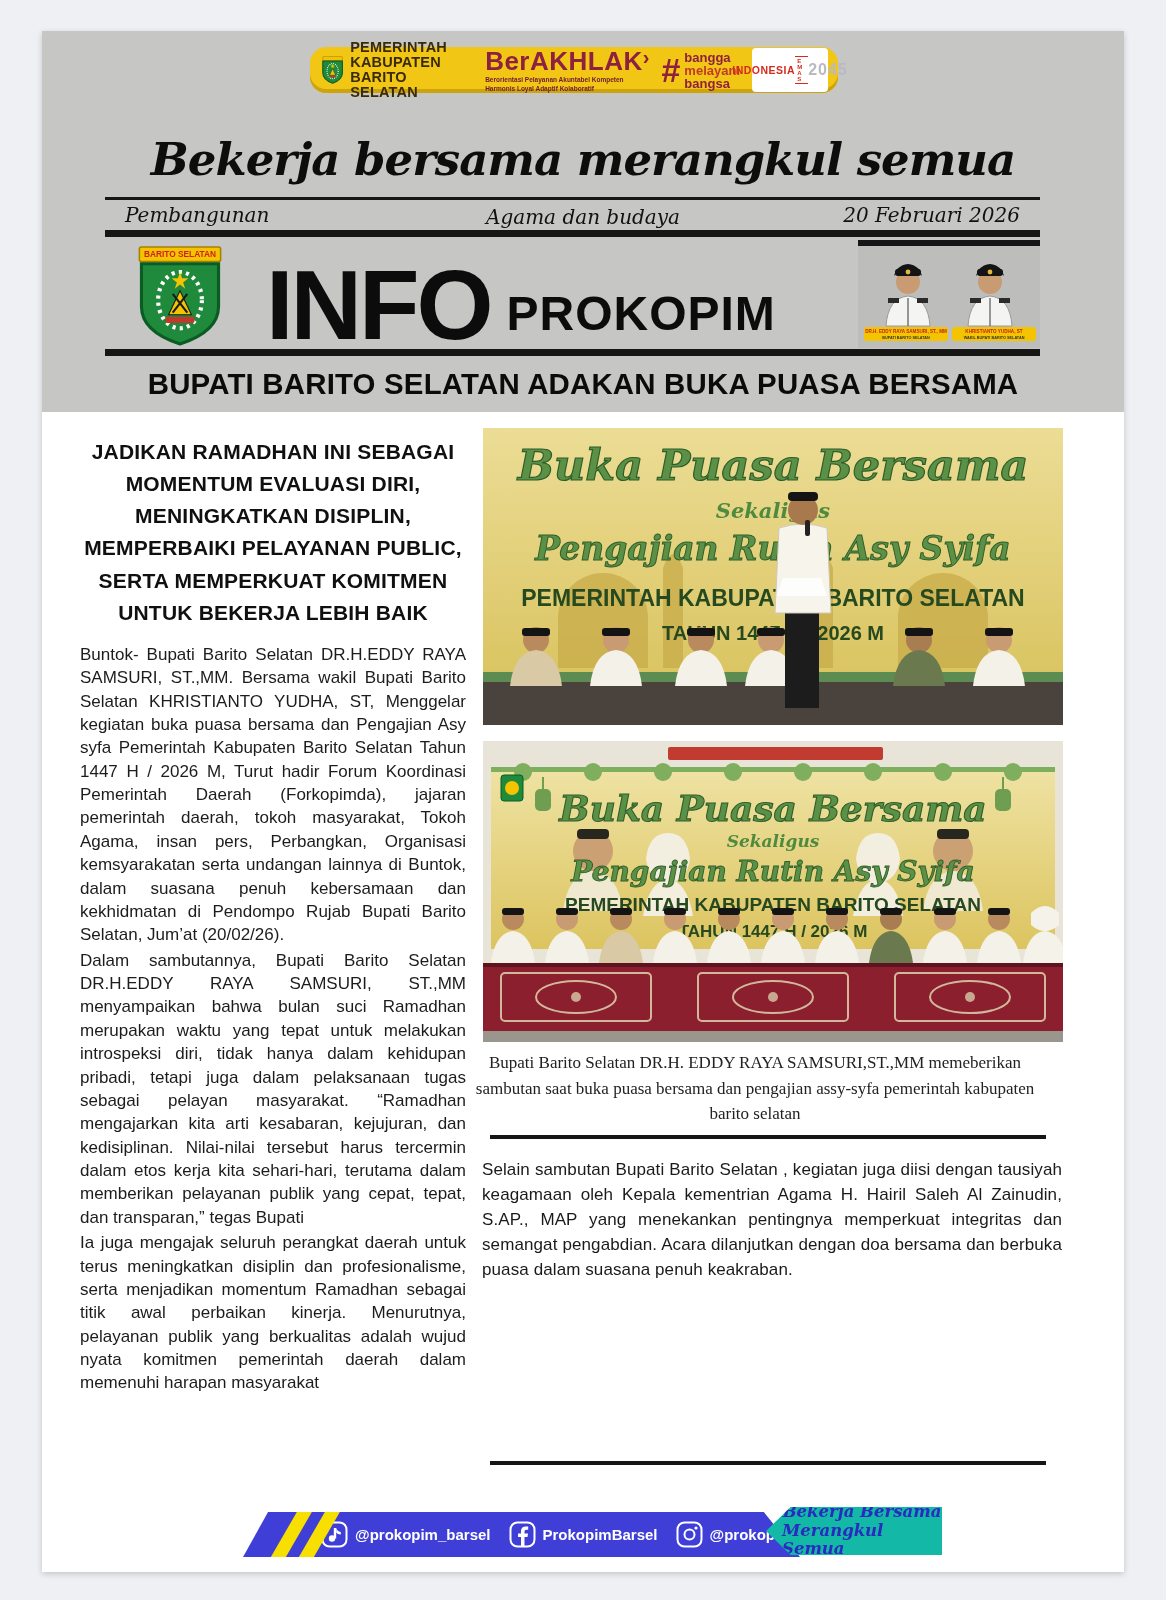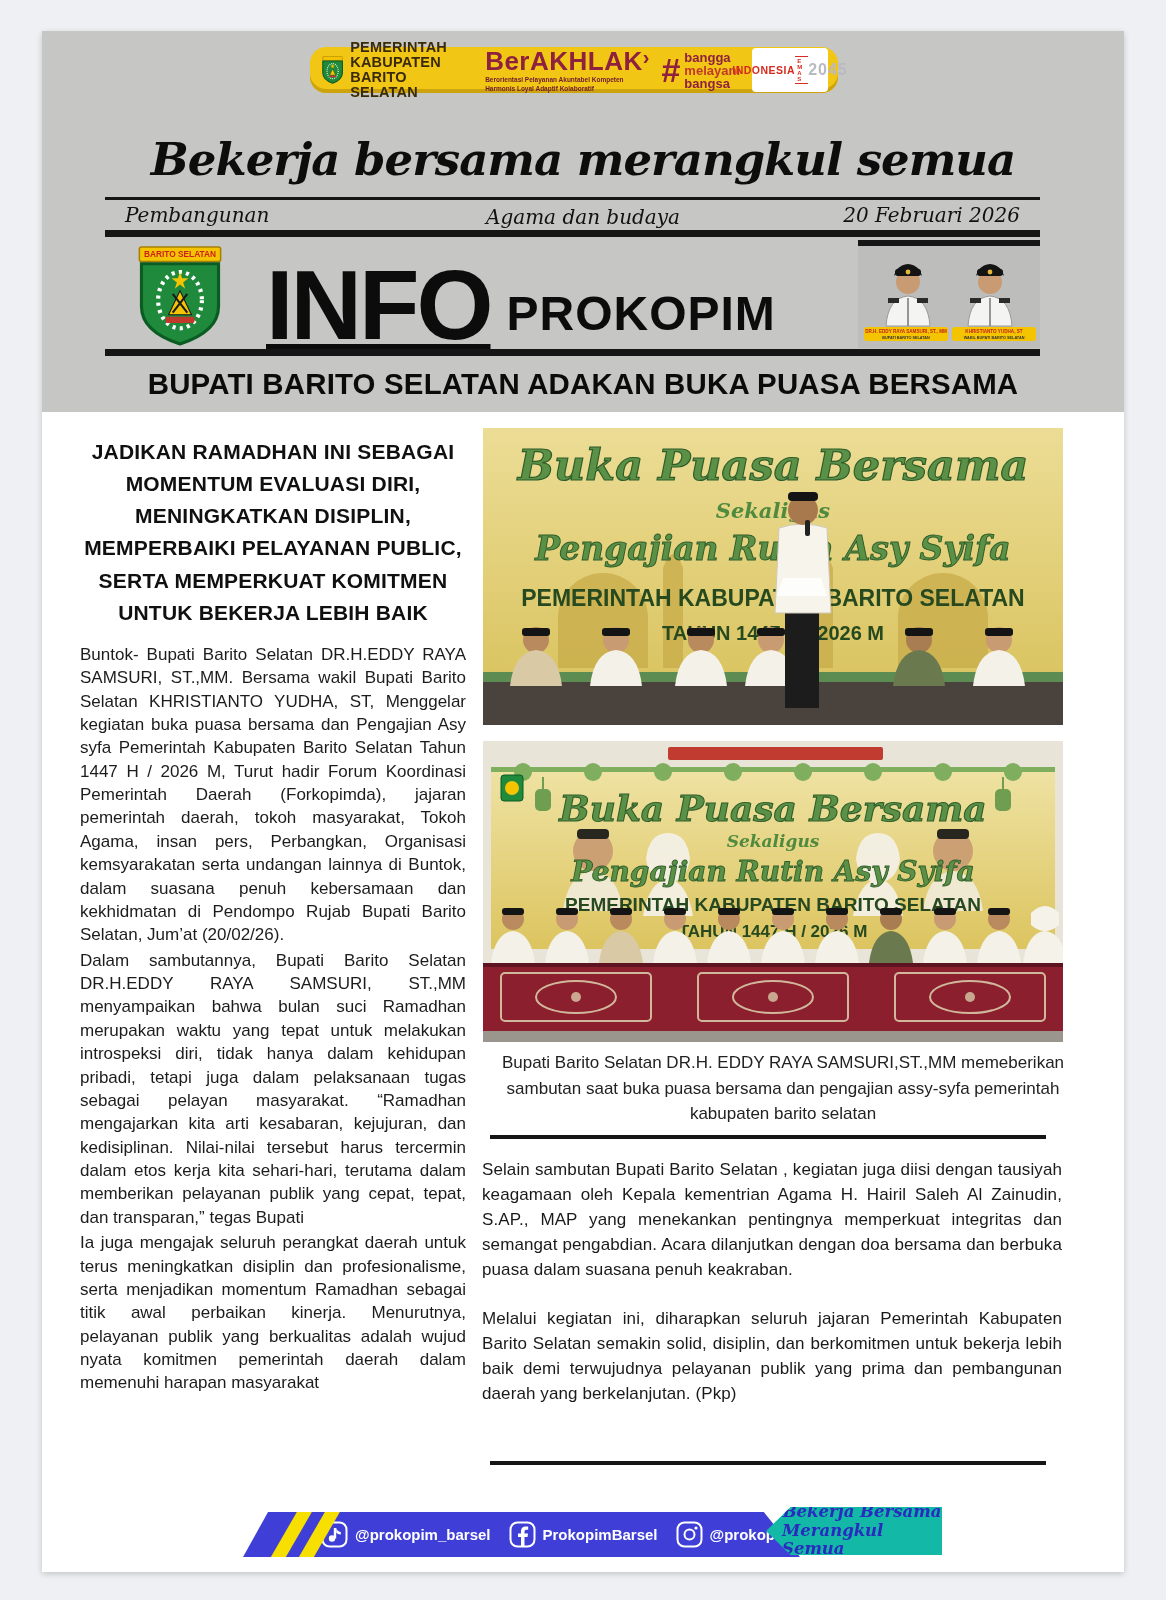--- a/index.html
+++ b/index.html
@@ -30,35 +30,35 @@
 
   
   .slogan{left:42px;top:133px;width:1082px;text-align:center;
           font-family:"DejaVu Serif","Liberation Serif",serif;font-style:italic;font-weight:700;
           font-size:45px;color:#0d0d0d;letter-spacing:-1px;}
   .rule{background:#161616;}
   .kicker{font-family:"DejaVu Serif","Liberation Serif",serif;font-style:italic;font-size:20px;color:#111;}
 
   
   .info-wrap{left:266px;top:243px;height:102px;display:flex;align-items:flex-end;}
-  .info-big{font-size:99px;font-weight:900;letter-spacing:-3px;line-height:.82;color:#0c0c0c;text-decoration:underline;}
+  .info-big{font-size:99px;font-weight:900;letter-spacing:-3px;line-height:.82;color:#0c0c0c;}
   .info-small{font-size:48px;font-weight:900;letter-spacing:1px;color:#0c0c0c;margin-left:16px;margin-bottom:4px;}
 
   
   .headline{left:42px;top:367px;width:1082px;text-align:center;font-weight:800;font-size:30px;
             letter-spacing:.2px;color:#0b0b0b;transform:scaleX(.98);}
 
   
   .leftcol{left:80px;top:436px;width:386px;}
   .lead-head{text-align:center;font-weight:800;font-size:21px;line-height:1.53;letter-spacing:.2px;color:#101010;margin:0 0 14px 0;}
   .body-p{font-size:17px;line-height:1.375;text-align:justify;margin:0;color:#1c1c1c;}
   .body-p + .body-p{margin-top:2px;}
   .rightcol-text{left:482px;top:1158px;width:580px;}
   .right-p{font-size:17px;line-height:1.47;text-align:justify;color:#1a1a1a;margin:0 0 24px 0;letter-spacing:.1px;}
-  .caption{left:493px;top:1050px;width:580px;text-align:center;font-size:17px;line-height:1.5;color:#222;}
+  .caption{left:465px;top:1050px;width:580px;text-align:center;font-size:17px;line-height:1.5;color:#222;font-family:Liberation Serif, serif;}
 
   .photo{left:483px;width:580px;overflow:hidden;background:#ddd;}
   .photo svg{display:block;}
 
   
   .footer-blue{left:243px;top:1512px;width:557px;height:45px;background:#3f3fd8;
                clip-path:polygon(4.5% 0,93.5% 0,100% 100%,0 100%);
                display:flex;align-items:center;padding-left:78px;box-sizing:border-box;gap:18px;}
   .stripe{position:absolute;top:-4px;width:15px;height:56px;background:#f7df00;transform:skewX(-30deg);}
   .soc{display:flex;align-items:center;gap:7px;color:#fff;font-weight:700;font-size:15px;white-space:nowrap;}
@@ -393,21 +393,20 @@
       </g>
       <rect y="290" width="580" height="11" fill="#9a958d"></rect>
     </svg>
   </div>
 
   <div class="abs caption">Bupati Barito Selatan DR.H. EDDY RAYA SAMSURI,ST.,MM memeberikan sambutan saat buka puasa bersama dan pengajian assy-syfa pemerintah kabupaten barito selatan</div>
   <div class="abs rule" style="left:490px;top:1135px;width:556px;height:4px;"></div>
 
   <div class="abs rightcol-text">
     <p class="right-p">Selain sambutan Bupati Barito Selatan , kegiatan juga diisi dengan tausiyah keagamaan oleh Kepala kementrian Agama H. Hairil Saleh Al Zainudin, S.AP., MAP yang menekankan pentingnya memperkuat integritas dan semangat pengabdian. Acara dilanjutkan dengan doa bersama dan berbuka puasa dalam suasana penuh keakraban.</p>
-    <p class="right-p">Melalui kegiatan ini, diharapkan seluruh jajaran Pemerintah Kabupaten Barito Selatan semakin solid, disiplin, dan berkomitmen untuk bekerja lebih baik demi terwujudnya pelayanan publik yang prima dan pembangunan daerah yang berkelanjutan. (Pkp)</p>
   </div>
   <div class="abs rule" style="left:490px;top:1461px;width:556px;height:4px;"></div>
 
   <div class="abs footer-blue">
     <div class="stripe" style="left:40px;"></div>
     <div class="stripe" style="left:68px;"></div>
 
     <div class="soc">
       <svg width="27" height="27" viewBox="0 0 27 27">
         <rect x="1.5" y="1.5" width="24" height="24" rx="7" fill="none" stroke="#fff" stroke-width="2"></rect>

